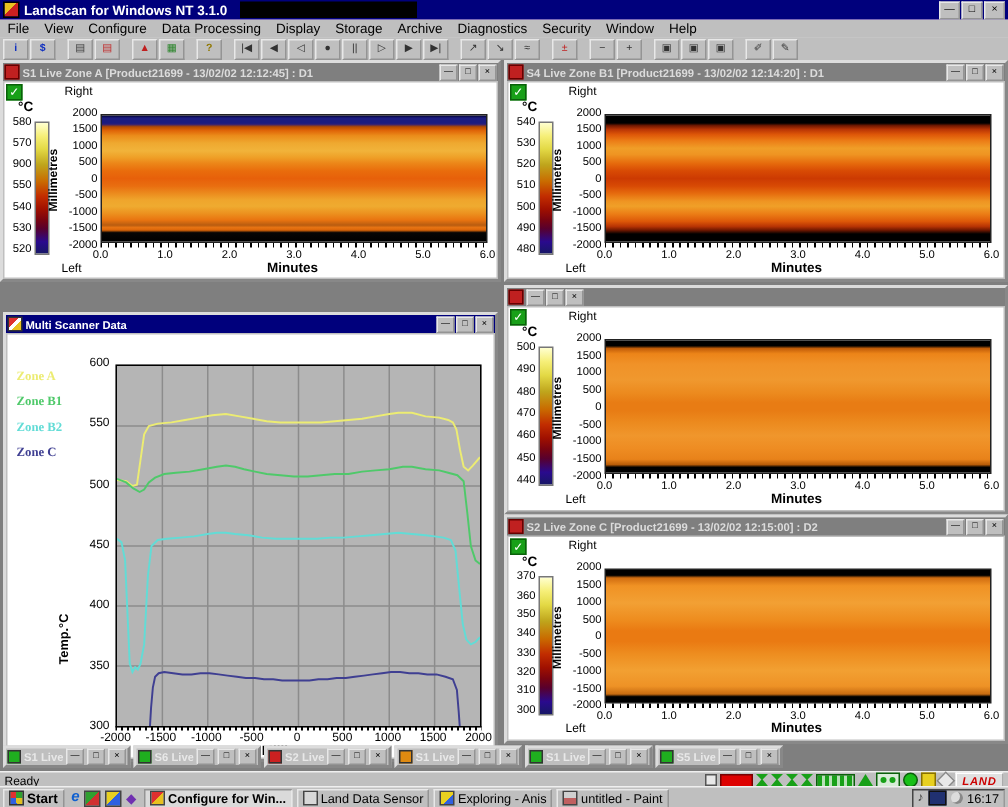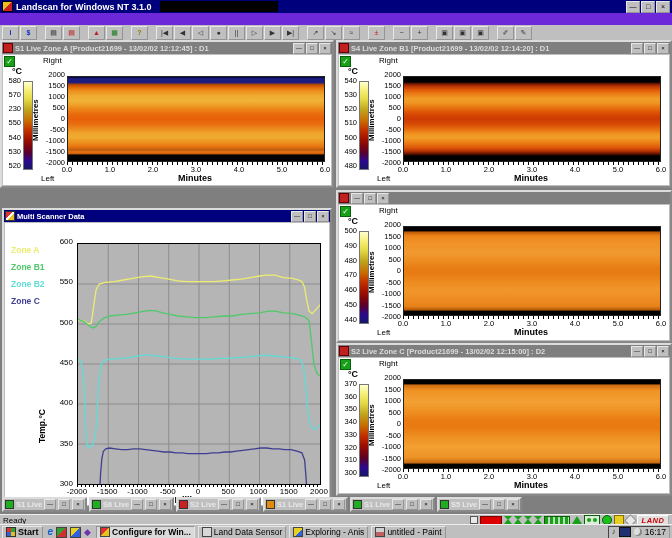--- a/index.html
+++ b/index.html
@@ -57,21 +57,21 @@
   .tall .sc-mmticks{height:99px;} .tall .sc-plot{height:88px;}
   .tall .sc-tickstrip{top:111px;} .tall .sc-xticks{top:114px;}
   .tall .sc-leftlabel{top:123px;} .tall .sc-xlabel{top:122px;}
   
   .map-a{background:linear-gradient(180deg,#000030 0%,#1c1c80 2%,#1c1c80 6%,#302078 7%,#b34a00 9%,#e06508 12%,#eb8c1a 16%,#efa930 22%,#f1b33a 28%,#efa128 33%,#ec8618 38%,#e96c0c 44%,#e7600a 50%,#e96e10 56%,#ec8c1e 62%,#efa52c 67%,#efab30 72%,#ec901e 78%,#e97410 83%,#b85c10 87%,#e97412 89%,#d96408 91%,#050505 93%,#000 100%);}
   .map-b1{background:linear-gradient(180deg,#000 0%,#000 6%,#701800 8%,#b83405 11%,#dd5608 15%,#ec7c16 20%,#f09e28 26%,#ef9422 31%,#e66a0c 38%,#d84a04 44%,#cc3a02 50%,#d84a04 56%,#e66c0e 62%,#ef9422 68%,#f0a028 72%,#ec7e16 78%,#dd5808 84%,#b83404 88%,#701800 91%,#000 94%,#000 100%);}
   .map-b2{background:linear-gradient(180deg,#000 0%,#000 4%,#c05c08 6%,#ec8418 10%,#f09228 18%,#f0982e 30%,#ec8a1e 40%,#e87c14 47%,#e87c14 53%,#ec8a1e 62%,#f0962c 72%,#ee8c22 82%,#e8821a 90%,#b85c08 94%,#000 96%,#000 100%);}
   .map-c{background:linear-gradient(180deg,#000 0%,#000 4%,#d06c10 6%,#f09224 12%,#f2a034 25%,#ee8c1e 38%,#ea7a12 46%,#ea7a12 54%,#ee8e20 64%,#f2a032 76%,#ee9226 88%,#c86c10 94%,#000 96%,#000 100%);}
   
   .win-msd{left:2px;top:168px;width:330px;height:300px;}
-  .msd-legend{left:6px;top:22px;display:flex;flex-direction:column;gap:7px;}
+  .msd-legend{left:6px;top:22px;display:flex;flex-direction:column;gap:7px;font-family:Liberation Serif, serif;}
   .msd-legend span{font-size:8.5px;font-weight:bold;}
   .msd-ylabel{left:32px;top:110px;height:110px;writing-mode:vertical-rl;transform:rotate(180deg);font-weight:bold;font-size:8.5px;}
   .msd-yticks{left:40px;top:15px;width:28px;height:250px;display:flex;flex-direction:column;justify-content:space-between;}
   .msd-yticks span{text-align:right;font-size:8px;line-height:8px;}
   .msd-plot{left:72px;top:20px;width:242px;height:240px;background:#b5b5b5;border:1px solid #000;}
   .msd-plot svg{display:block;width:100%;height:100%;}
   .msd-tickstrip{left:72px;top:261px;width:244px;height:3px;background:repeating-linear-gradient(90deg,#000 0 1px,transparent 1px 4px);}
   .msd-xticks{left:72px;top:264px;width:242px;height:8px;}
   .msd-xticks span{position:absolute;transform:translateX(-50%);font-size:8px;}
   .msd-left{left:56px;top:273px;font-size:8px;}
@@ -128,20 +128,33 @@
     <span class="app-icon"></span>
     <span class="app-title">Landscan for Windows NT 3.1.0</span>
     <span class="redact"></span>
     <span class="cap-btns">
       <span class="wbtn wb-min"></span>
       <span class="wbtn wb-max"></span>
       <span class="wbtn wb-close"></span>
     </span>
   </div>
 
+  <div class="menubar" id="menubar">
+      <span class="menu-item">File</span>
+      <span class="menu-item">View</span>
+      <span class="menu-item">Configure</span>
+      <span class="menu-item">Data Processing</span>
+      <span class="menu-item">Display</span>
+      <span class="menu-item">Storage</span>
+      <span class="menu-item">Archive</span>
+      <span class="menu-item">Diagnostics</span>
+      <span class="menu-item">Security</span>
+      <span class="menu-item">Window</span>
+      <span class="menu-item">Help</span>
+    </div>
   <div class="toolbar" id="toolbar">
       <span class="tbtn c-blue">i</span>
       <span class="tbtn c-blue">$</span>
       <span class="tbtn  gap">▤</span>
       <span class="tbtn c-red">▤</span>
       <span class="tbtn c-red gap">▲</span>
       <span class="tbtn c-green">▦</span>
       <span class="tbtn c-yellow gap">?</span>
       <span class="tbtn  gap">|◀</span>
       <span class="tbtn ">◀</span>
@@ -175,21 +188,21 @@
             <span class="wbtn wbtn-sm wb-close"></span>
           </span>
         </div>
         <div class="win-client">
           <span class="sc-check"></span>
           <span class="sc-right">Right</span>
           <span class="sc-unit">°C</span>
           <div class="sc-tlabels">
             <span>580</span>
             <span>570</span>
-            <span>230</span>
+            <span>900</span>
             <span>550</span>
             <span>540</span>
             <span>530</span>
             <span>520</span>
           </div>
           <div class="sc-cbar"></div>
           <span class="sc-mmlabel">Millimetres</span>
           <div class="sc-mmticks">
             <span>2000</span>
             <span>1500</span>

